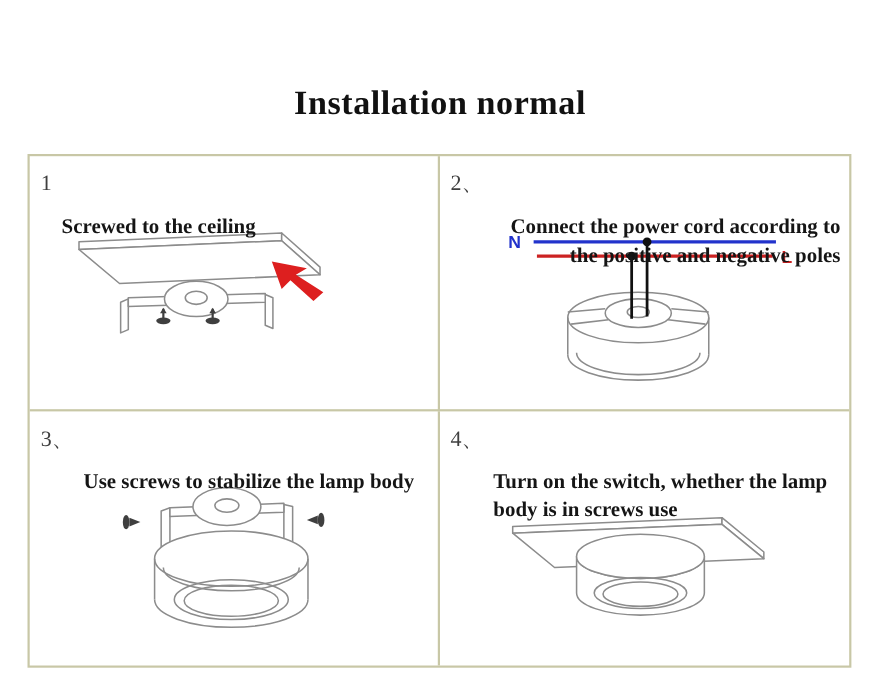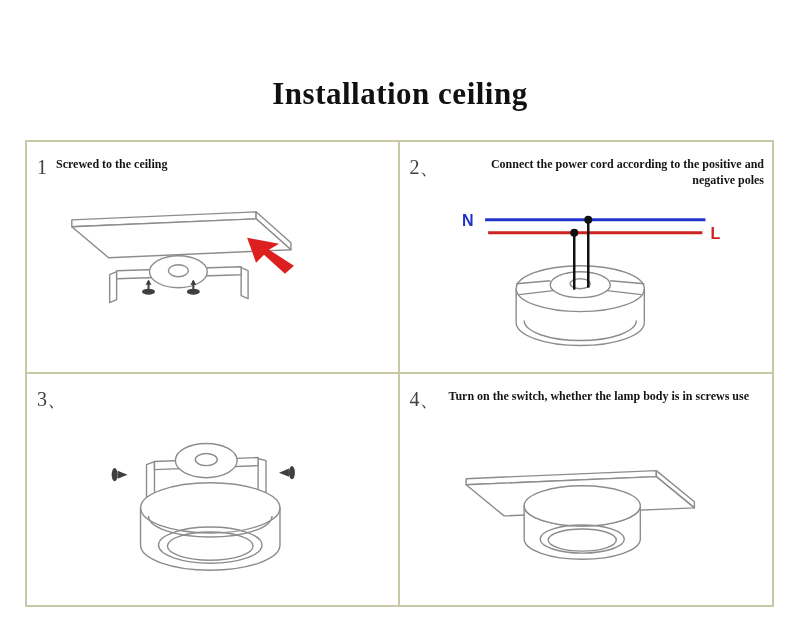--- a/index.html
+++ b/index.html
@@ -6,32 +6,32 @@
   body{width:800px;height:629px;position:relative;font-family:"Liberation Serif",serif;color:#1d1d1d;overflow:hidden;}
   .page-title{position:absolute;top:55px;left:0;width:800px;text-align:center;
     font-size:31px;font-weight:700;letter-spacing:0.5px;color:#111;}
   .grid{position:absolute;left:25px;top:140px;width:745px;height:463px;
     border:2px solid #c8c7a6;display:grid;grid-template-columns:1fr 1fr;grid-template-rows:1fr 1fr;background:#fff;}
   .cell{position:relative;overflow:hidden;}
   .cell.c1,.cell.c3{border-right:2px solid #c8c7a6;}
   .cell.c1,.cell.c2{border-bottom:2px solid #c8c7a6;}
   .step-head{position:absolute;top:14px;left:10px;right:8px;display:flex;gap:9px;align-items:flex-start;z-index:2;}
   .step-num{font-size:20px;color:#3f3f3f;line-height:1.15;flex:0 0 auto;}
-  .step-label{font-size:12px;font-weight:700;line-height:1.35;color:#151515;}
+  .step-label{font-size:19px;font-weight:700;line-height:1.35;color:#151515;margin-top:38px;}
   .c2 .step-label{max-width:330px;text-align:right;}
   .c4 .step-label{max-width:305px;}
   svg.art{position:absolute;left:0;top:0;width:100%;height:100%;z-index:1;}
   .sk{fill:none;stroke:#8c8c8c;stroke-width:1.4;stroke-linejoin:round;}
   .skw{fill:#ffffff;stroke:#8c8c8c;stroke-width:1.4;stroke-linejoin:round;}
   .wiretext{font-family:"Liberation Sans",sans-serif;font-weight:700;font-size:16px;}
 </style>
 </head>
 <body>
 
-<h1 class="page-title">Installation ceiling</h1>
+<h1 class="page-title">Installation normal</h1>
 
 <div class="grid">
 
   <div class="cell c1">
     <div class="step-head">
       <span class="step-num">1</span>
       <span class="step-label">Screwed to the ceiling</span>
     </div>
     <svg class="art" viewBox="0 0 372 230" preserveAspectRatio="none">
       <g>
@@ -86,20 +86,21 @@
         <line x1="188" y1="78" x2="188" y2="146"></line>
         <circle cx="174" cy="91" r="4" fill="#111" stroke="none"></circle>
         <circle cx="188" cy="78" r="4" fill="#111" stroke="none"></circle>
       </g>
     </svg>
   </div>
 
   <div class="cell c3">
     <div class="step-head">
       <span class="step-num">3、</span>
+      <span class="step-label">Use screws to stabilize the lamp body</span>
     </div>
     <svg class="art" viewBox="0 0 372 230" preserveAspectRatio="none">
       <g>
         <path class="skw" d="M120,90 L128,87 L128,120 L120,123 Z"></path>
         <path class="skw" d="M232,84 L240,86 L240,118 L232,116 Z"></path>
         <path class="skw" d="M128,87 L232,83 L232,91 L128,95 Z"></path>
         <ellipse class="skw" cx="180" cy="86" rx="31" ry="17"></ellipse>
         <ellipse class="skw" cx="180" cy="85" rx="11" ry="6"></ellipse>
       </g>
       <g fill="#3f3f3f">

